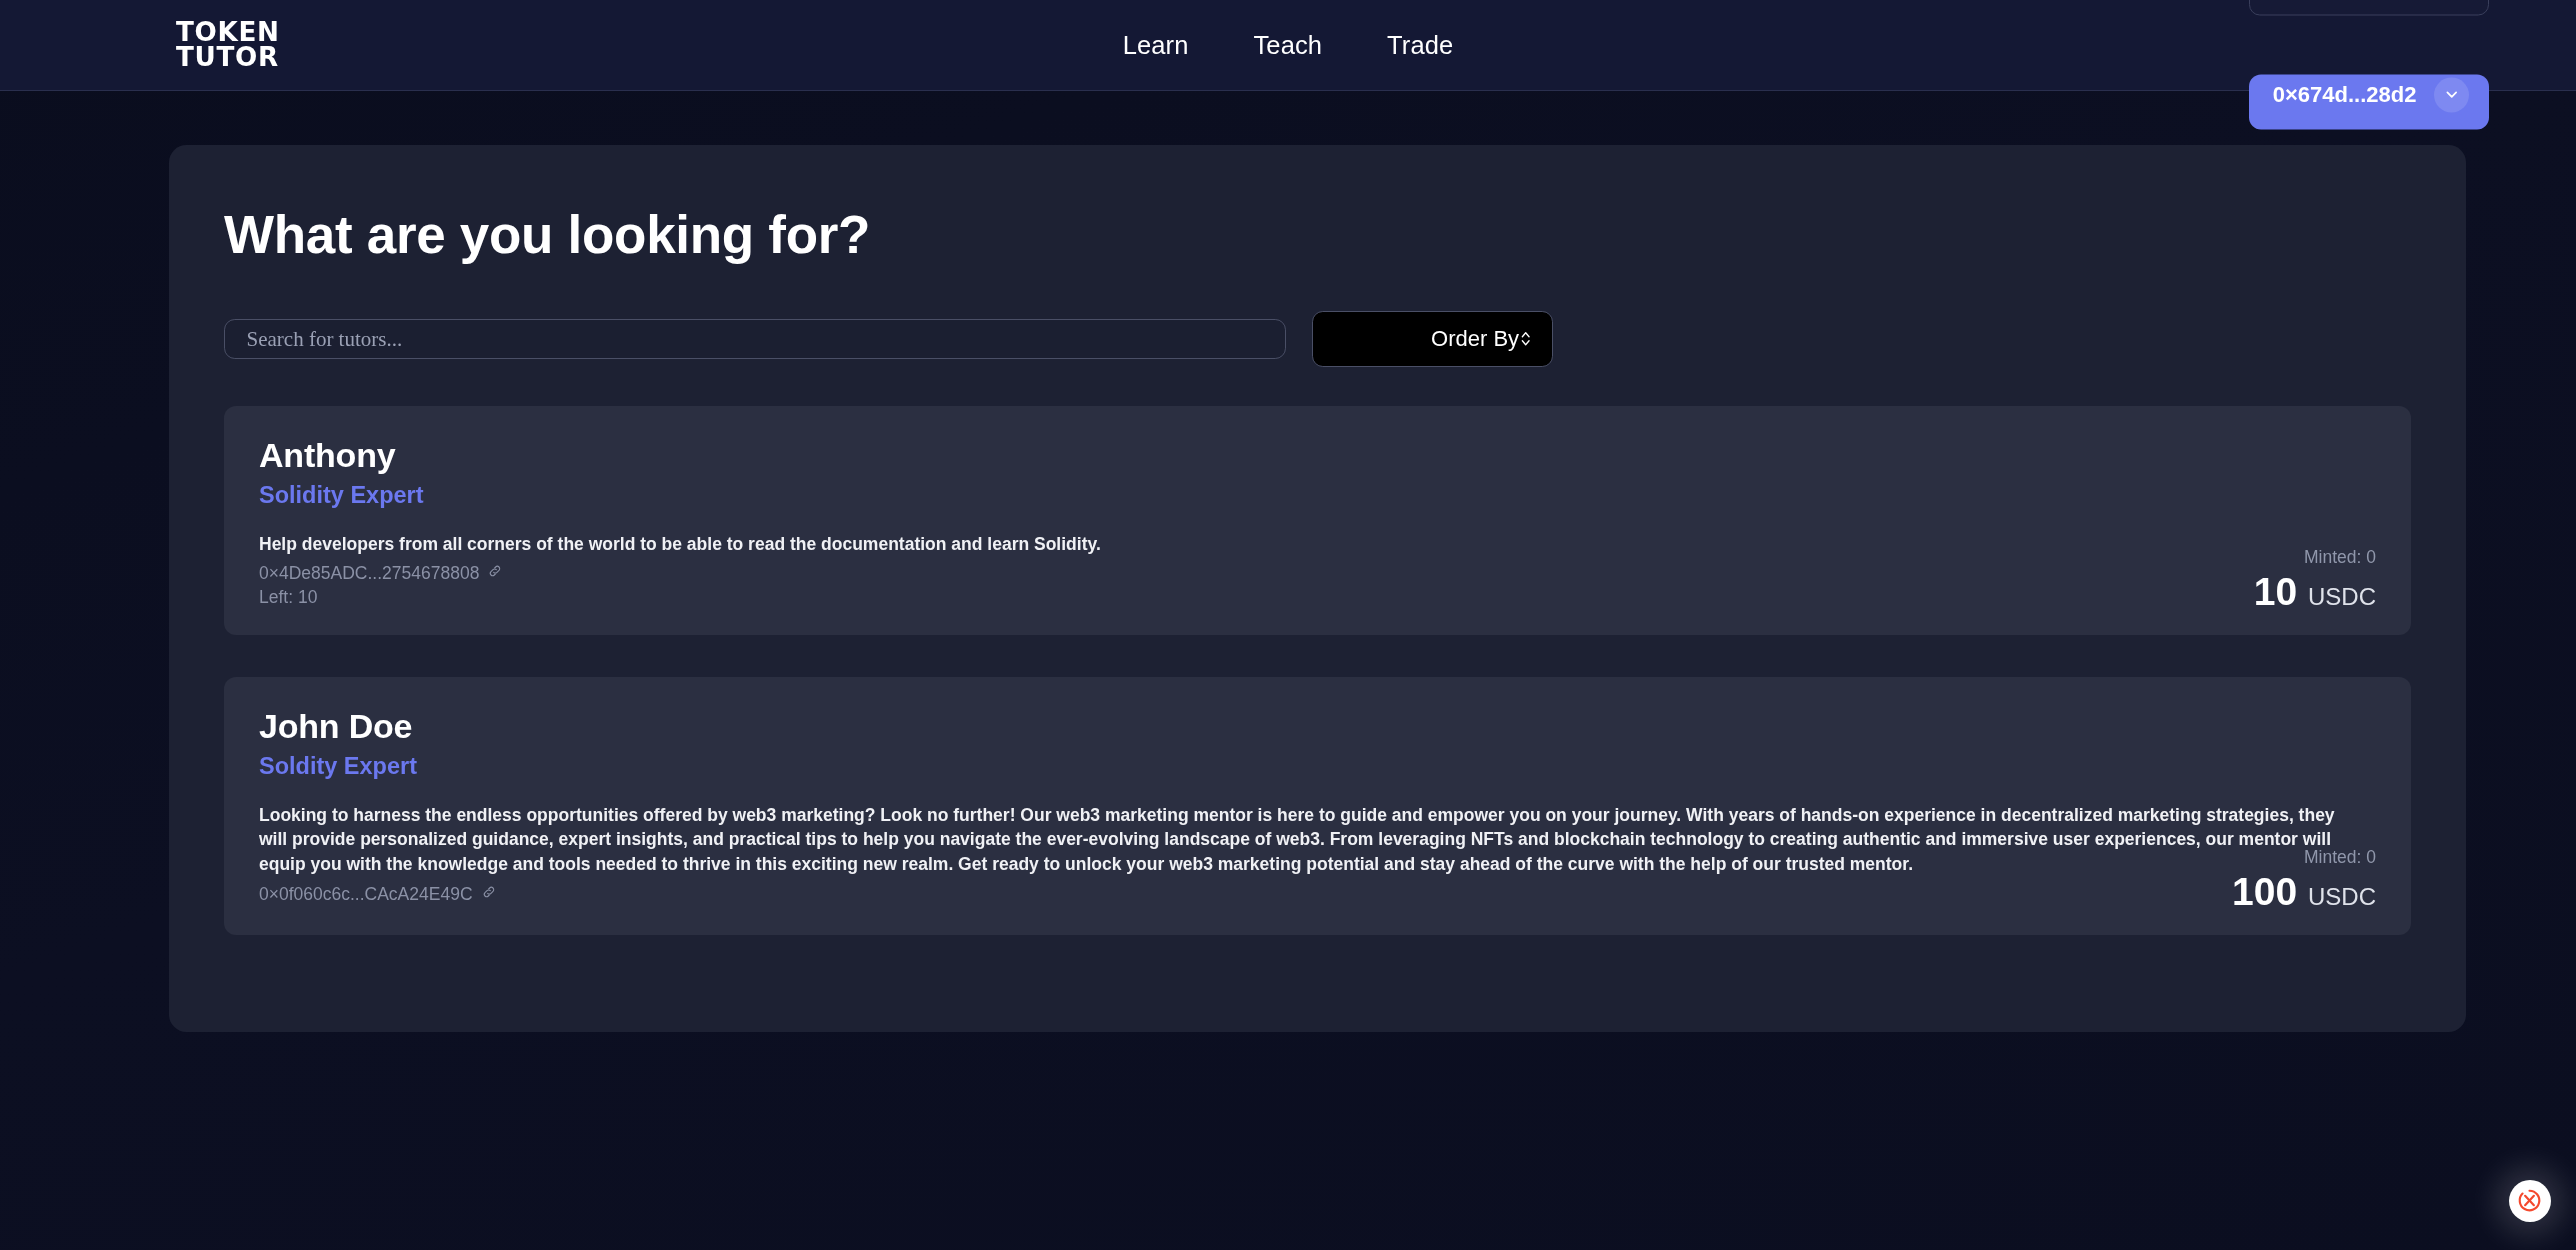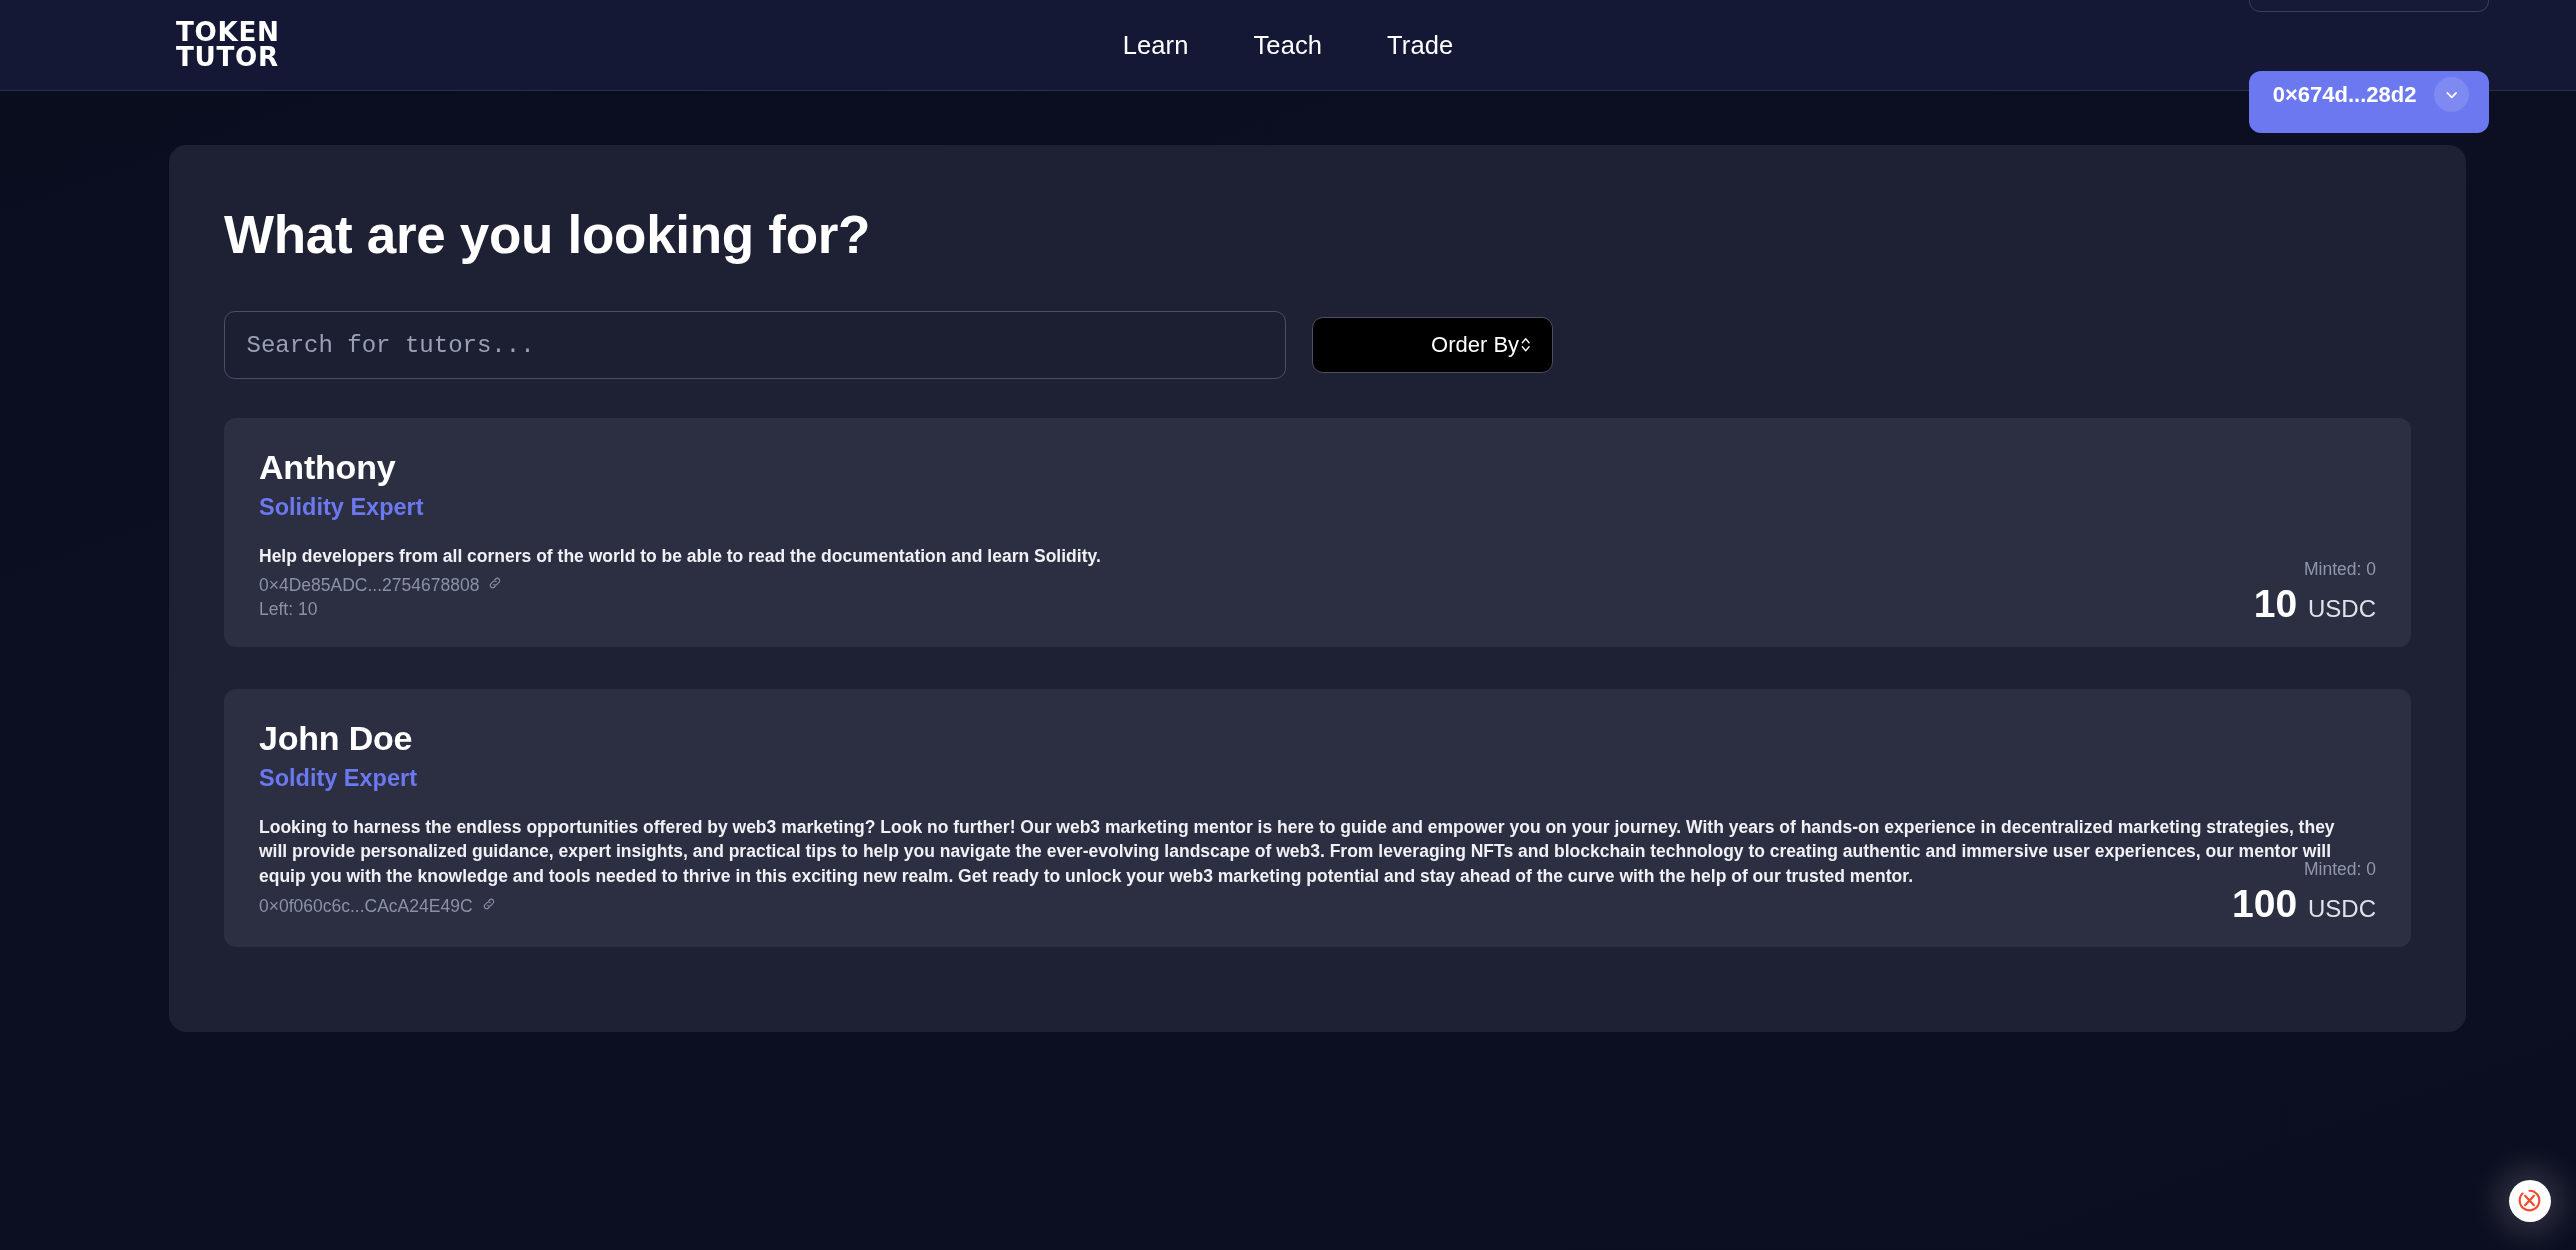--- a/index.html
+++ b/index.html
@@ -72,21 +72,21 @@
     border: 0.7px solid #3a3f5c;
     border-radius: 10.8px;
     background: #161a36;
     color: #ffffff;
     font-size: 22px;
   }
   .wallet-btn {
     display: flex;
     align-items: center;
     gap: 17.5px;
-    height: 62px;
+    height: 55px;
     padding: 0 20px 15px 24px;
     background: #6b78ef;
     border-radius: 12px;
     color: #ffffff;
     font-size: 22px;
     font-weight: 700;
     margin-top: 36px;
   }
   .wallet-chevron-bg {
     width: 35px; height: 35px;
@@ -113,28 +113,28 @@
   }
 
   .controls {
     display: flex;
     align-items: center;
     gap: 25.5px;
     margin-bottom: 39px;
   }
   .search-input {
     width: 1062px;
-    height: 68px;
+    height: 40px;
     background: #1b1f31;
     border: 0.7px solid #4a4f66;
     border-radius: 10.8px;
     padding: 0 21.5px;
     color: #ffffff;
-    font-size: 24px;
-    font-family: Liberation Mono, monospace;
+    font-size: 21px;
+    font-family: Liberation Serif, serif;
     outline: none;
   }
   .search-input::placeholder { color: #9aa0b4; }
 
   .order-select {
     width: 241px;
     height: 56px;
     background: #000000;
     border: 0.7px solid #4a4f66;
     border-radius: 10.8px;

